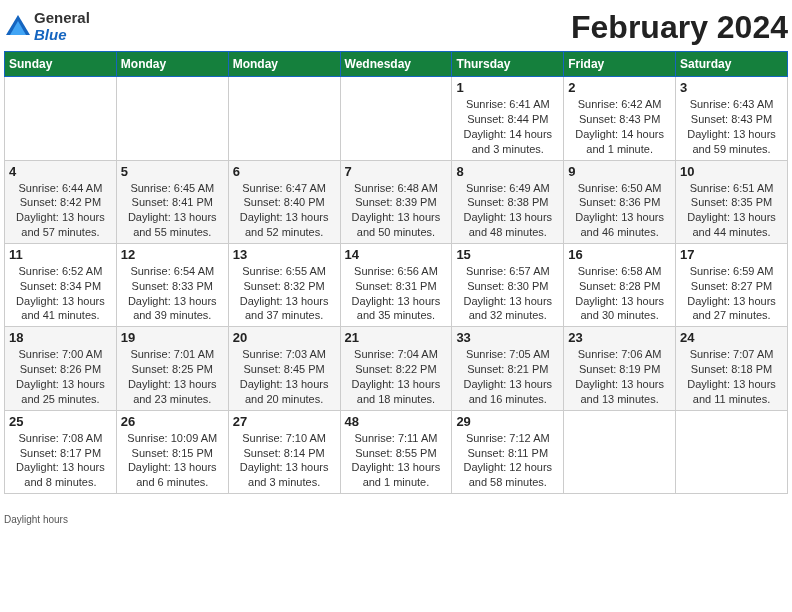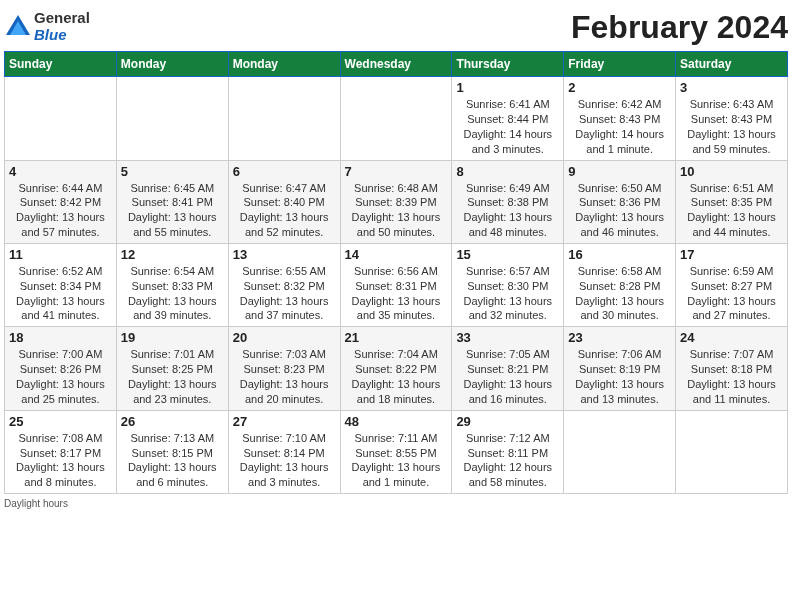--- a/index.html
+++ b/index.html
@@ -99,21 +99,21 @@
       line-height: 1.35;
       text-align: center;
     }
     .empty-cell {
       background: #fff !important;
     }
     tbody tr:nth-child(even) td.empty-cell {
       background: #f5f5f5 !important;
     }
     .footer {
-      margin-top: 4px;
+      margin-top: 20px;
       font-size: 10px;
       color: #555;
     }
   </style>
 </head>
 <body>
 
 <div class="page">
   <div class="header">
     <div class="logo">
@@ -284,21 +284,21 @@
           <td>
             <span class="day-num">19</span>
             <div class="day-info">Sunrise: 7:01 AM
 Sunset: 8:25 PM
 Daylight: 13 hours
 and 23 minutes.</div>
           </td>
           <td>
             <span class="day-num">20</span>
             <div class="day-info">Sunrise: 7:03 AM
-Sunset: 8:23 PM
+Sunset: 8:45 PM
 Daylight: 13 hours
 and 20 minutes.</div>
           </td>
           <td>
             <span class="day-num">21</span>
             <div class="day-info">Sunrise: 7:04 AM
 Sunset: 8:22 PM
 Daylight: 13 hours
 and 18 minutes.</div>
           </td>
@@ -327,21 +327,21 @@
         <tr>
           <td>
             <span class="day-num">25</span>
             <div class="day-info">Sunrise: 7:08 AM
 Sunset: 8:17 PM
 Daylight: 13 hours
 and 8 minutes.</div>
           </td>
           <td>
             <span class="day-num">26</span>
-            <div class="day-info">Sunrise: 7:13 AM
+            <div class="day-info">Sunrise: 10:09 AM
 Sunset: 8:15 PM
 Daylight: 13 hours
 and 6 minutes.</div>
           </td>
           <td>
             <span class="day-num">27</span>
             <div class="day-info">Sunrise: 7:10 AM
 Sunset: 8:14 PM
 Daylight: 13 hours
 and 3 minutes.</div>

